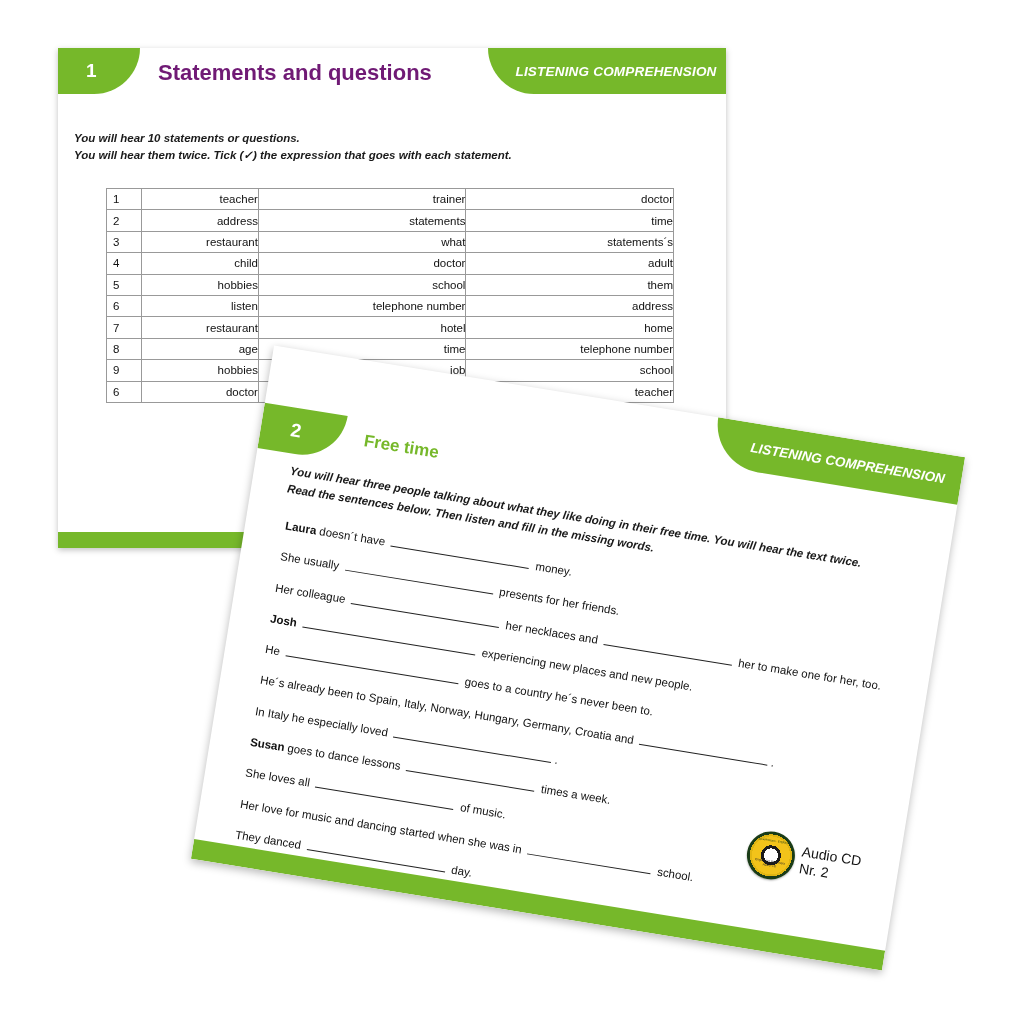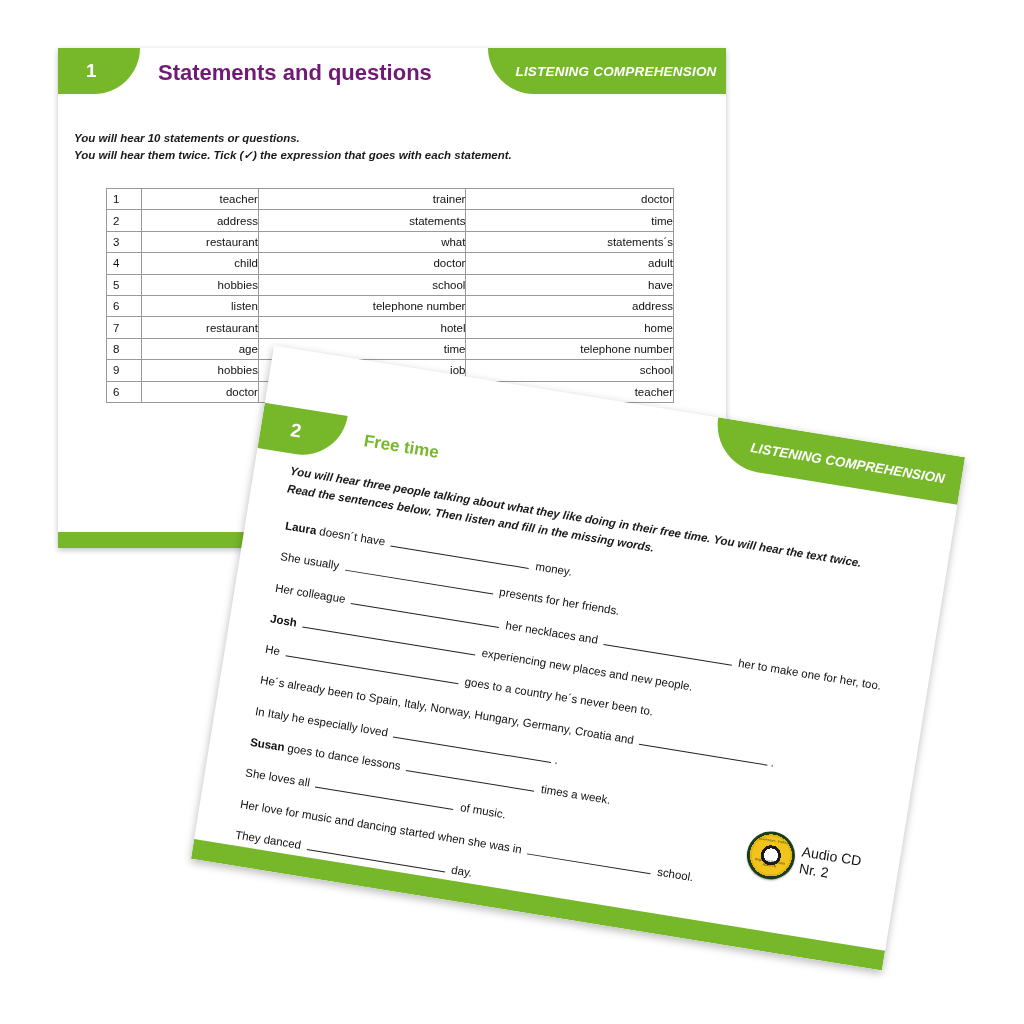--- a/index.html
+++ b/index.html
@@ -293,21 +293,21 @@
         <tr>
           <td class="num">4</td>
           <td>child</td>
           <td>doctor</td>
           <td>adult</td>
         </tr>
         <tr>
           <td class="num">5</td>
           <td>hobbies</td>
           <td>school</td>
-          <td>have</td>
+          <td>them</td>
         </tr>
         <tr>
           <td class="num">6</td>
           <td>listen</td>
           <td>telephone number</td>
           <td>address</td>
         </tr>
         <tr>
           <td class="num">7</td>
           <td>restaurant</td>

